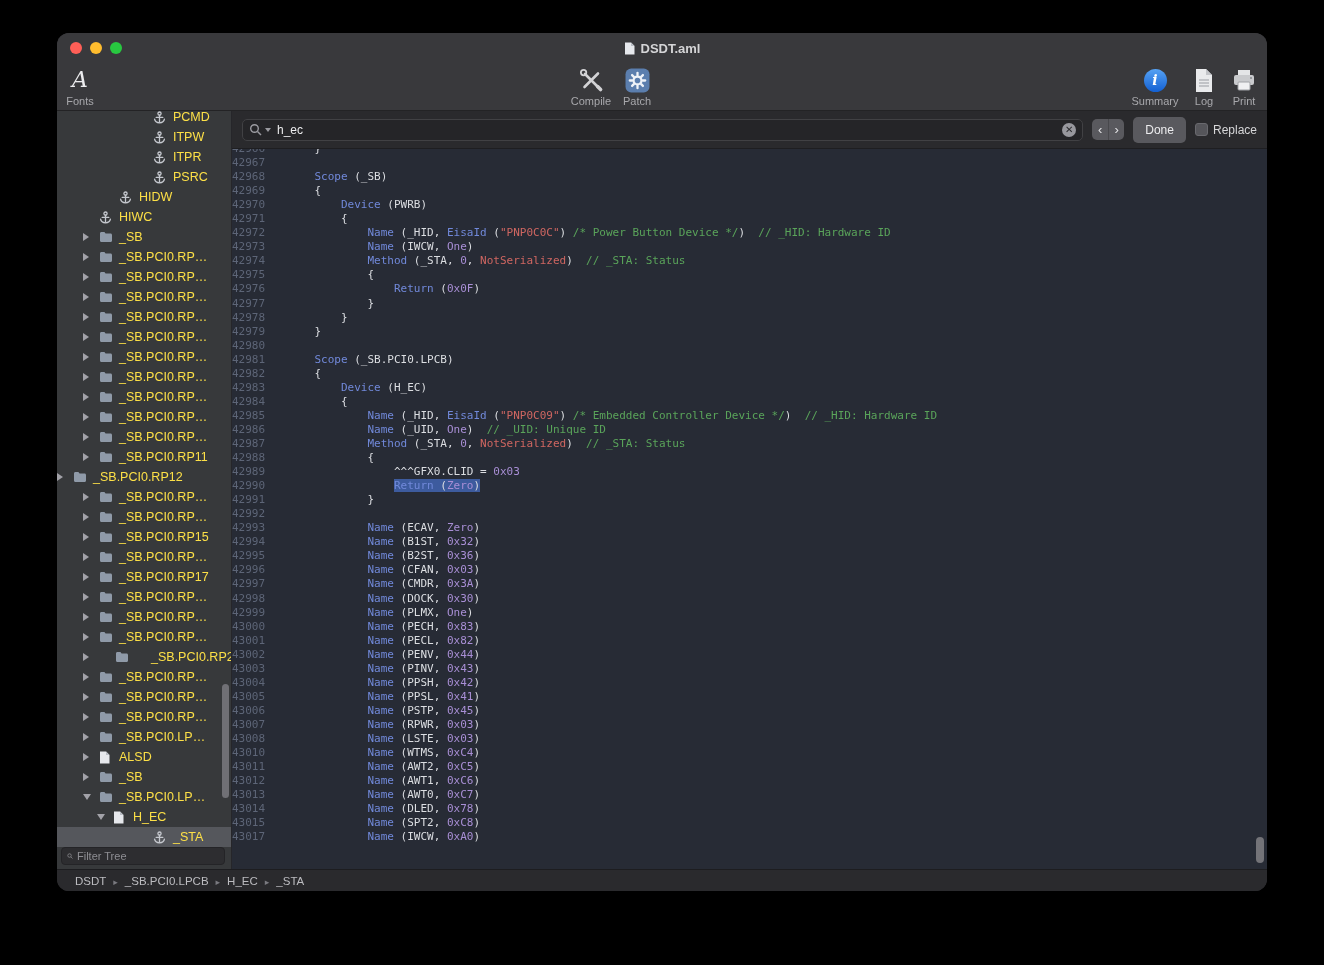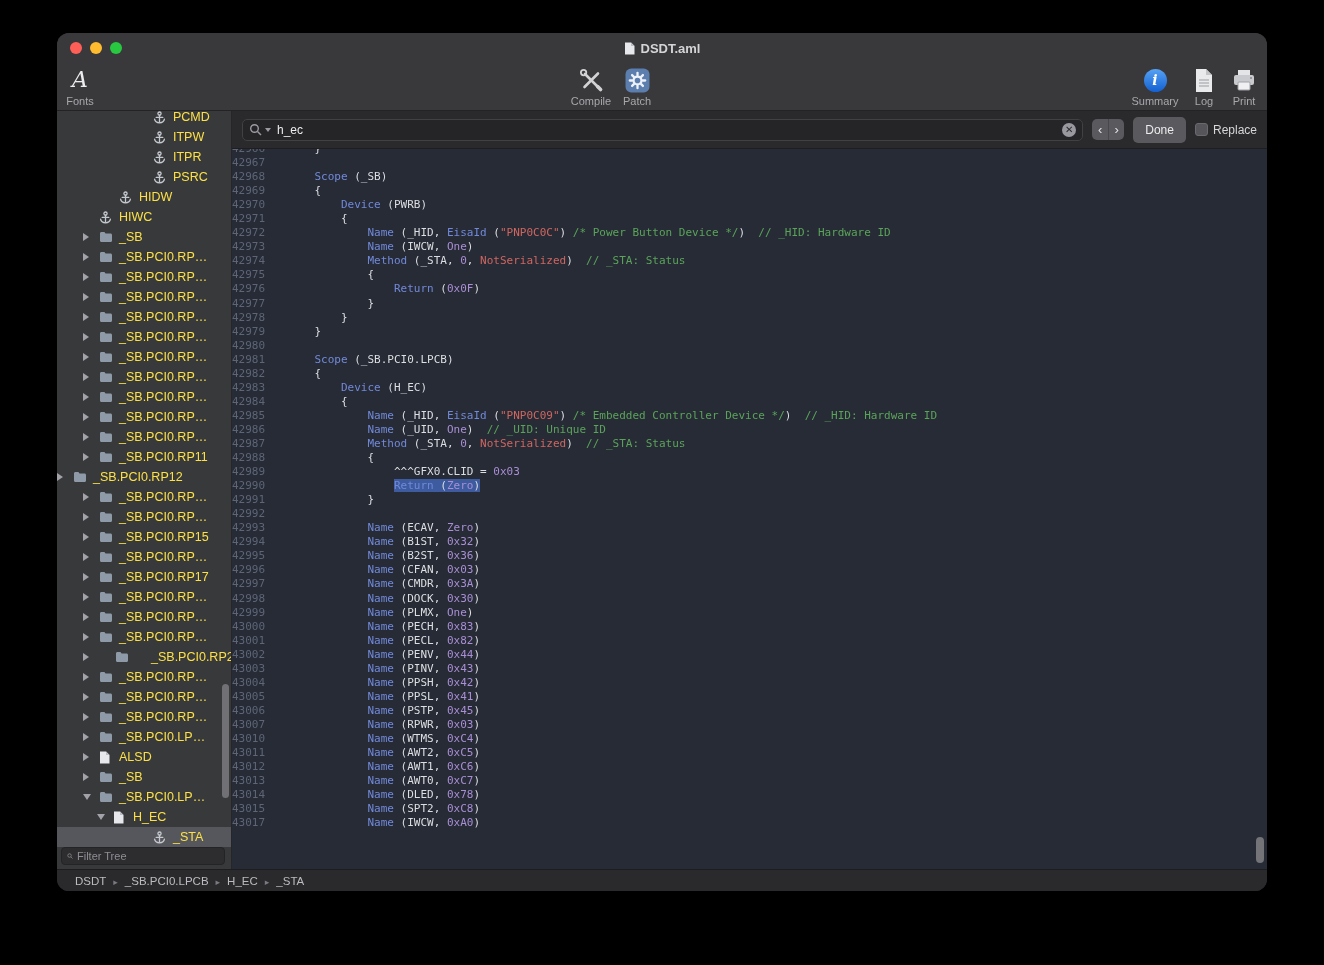--- a/index.html
+++ b/index.html
@@ -593,20 +593,21 @@
             <div class="cl"><span class="ln">42998</span><span class="lt"><span class="tok-p">            </span><span class="tok-k">Name</span><span class="tok-p"> (DOCK, </span><span class="tok-n">0x30</span><span class="tok-p">)</span></span></div>
             <div class="cl"><span class="ln">42999</span><span class="lt"><span class="tok-p">            </span><span class="tok-k">Name</span><span class="tok-p"> (PLMX, </span><span class="tok-n">One</span><span class="tok-p">)</span></span></div>
             <div class="cl"><span class="ln">43000</span><span class="lt"><span class="tok-p">            </span><span class="tok-k">Name</span><span class="tok-p"> (PECH, </span><span class="tok-n">0x83</span><span class="tok-p">)</span></span></div>
             <div class="cl"><span class="ln">43001</span><span class="lt"><span class="tok-p">            </span><span class="tok-k">Name</span><span class="tok-p"> (PECL, </span><span class="tok-n">0x82</span><span class="tok-p">)</span></span></div>
             <div class="cl"><span class="ln">43002</span><span class="lt"><span class="tok-p">            </span><span class="tok-k">Name</span><span class="tok-p"> (PENV, </span><span class="tok-n">0x44</span><span class="tok-p">)</span></span></div>
             <div class="cl"><span class="ln">43003</span><span class="lt"><span class="tok-p">            </span><span class="tok-k">Name</span><span class="tok-p"> (PINV, </span><span class="tok-n">0x43</span><span class="tok-p">)</span></span></div>
             <div class="cl"><span class="ln">43004</span><span class="lt"><span class="tok-p">            </span><span class="tok-k">Name</span><span class="tok-p"> (PPSH, </span><span class="tok-n">0x42</span><span class="tok-p">)</span></span></div>
             <div class="cl"><span class="ln">43005</span><span class="lt"><span class="tok-p">            </span><span class="tok-k">Name</span><span class="tok-p"> (PPSL, </span><span class="tok-n">0x41</span><span class="tok-p">)</span></span></div>
             <div class="cl"><span class="ln">43006</span><span class="lt"><span class="tok-p">            </span><span class="tok-k">Name</span><span class="tok-p"> (PSTP, </span><span class="tok-n">0x45</span><span class="tok-p">)</span></span></div>
             <div class="cl"><span class="ln">43007</span><span class="lt"><span class="tok-p">            </span><span class="tok-k">Name</span><span class="tok-p"> (RPWR, </span><span class="tok-n">0x03</span><span class="tok-p">)</span></span></div>
+            <div class="cl"><span class="ln">43008</span><span class="lt"><span class="tok-p">            </span><span class="tok-k">Name</span><span class="tok-p"> (LSTE, </span><span class="tok-n">0x03</span><span class="tok-p">)</span></span></div>
             <div class="cl"><span class="ln">43010</span><span class="lt"><span class="tok-p">            </span><span class="tok-k">Name</span><span class="tok-p"> (WTMS, </span><span class="tok-n">0xC4</span><span class="tok-p">)</span></span></div>
             <div class="cl"><span class="ln">43011</span><span class="lt"><span class="tok-p">            </span><span class="tok-k">Name</span><span class="tok-p"> (AWT2, </span><span class="tok-n">0xC5</span><span class="tok-p">)</span></span></div>
             <div class="cl"><span class="ln">43012</span><span class="lt"><span class="tok-p">            </span><span class="tok-k">Name</span><span class="tok-p"> (AWT1, </span><span class="tok-n">0xC6</span><span class="tok-p">)</span></span></div>
             <div class="cl"><span class="ln">43013</span><span class="lt"><span class="tok-p">            </span><span class="tok-k">Name</span><span class="tok-p"> (AWT0, </span><span class="tok-n">0xC7</span><span class="tok-p">)</span></span></div>
             <div class="cl"><span class="ln">43014</span><span class="lt"><span class="tok-p">            </span><span class="tok-k">Name</span><span class="tok-p"> (DLED, </span><span class="tok-n">0x78</span><span class="tok-p">)</span></span></div>
             <div class="cl"><span class="ln">43015</span><span class="lt"><span class="tok-p">            </span><span class="tok-k">Name</span><span class="tok-p"> (SPT2, </span><span class="tok-n">0xC8</span><span class="tok-p">)</span></span></div>
             <div class="cl"><span class="ln">43017</span><span class="lt"><span class="tok-p">            </span><span class="tok-k">Name</span><span class="tok-p"> (IWCW, </span><span class="tok-n">0xA0</span><span class="tok-p">)</span></span></div>
           </div>
         <div class="ed-scroll"></div>
       </div>

